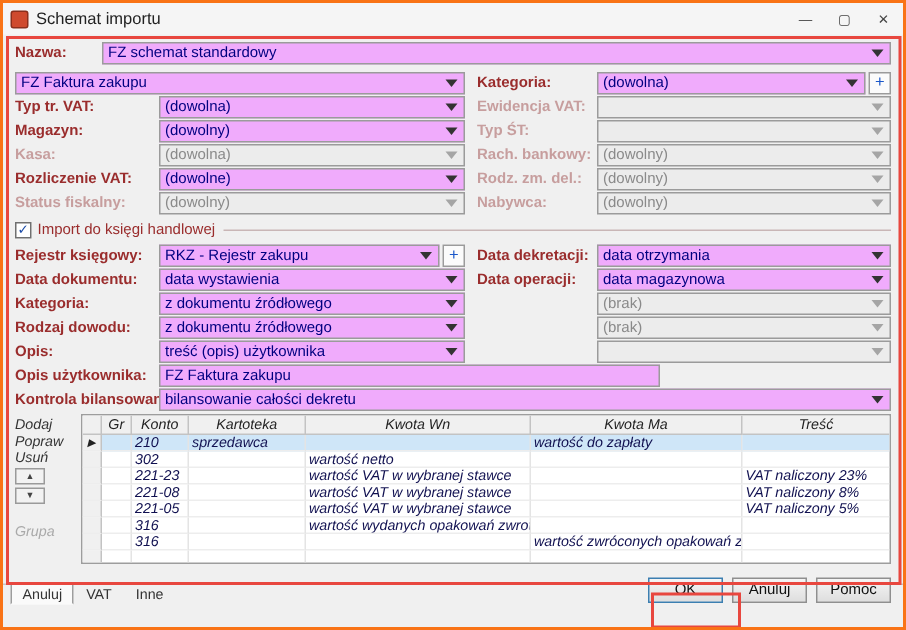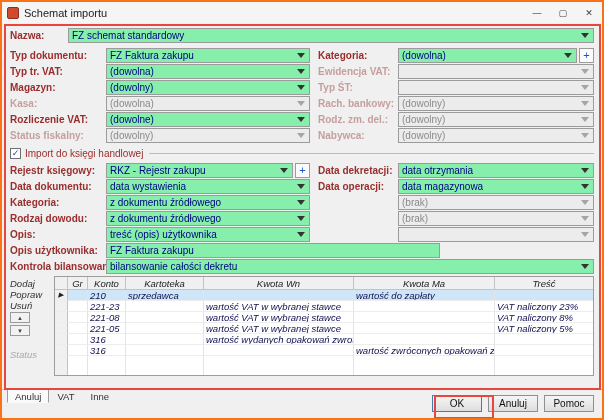--- a/index.html
+++ b/index.html
@@ -17,21 +17,21 @@
   .content { position:relative; height:366px; padding:4px 8px 0 8px; overflow:hidden; }
 
   .row { display:flex; align-items:center; }
   .name-row { height:17px; margin-bottom:3px; }
   .lbl { font-size:10px; font-weight:bold; color:#9a2d2d; white-space:nowrap; }
   .lbl.dis { color:#c79e9e; }
   .lbl-name { width:58px; }
   .flabel { width:96px; }
   .flabel-r { width:80px; }
 
-  .combo, .tbox { height:15px; background:#86efac; border:1px solid #9b9b9b; display:flex; align-items:center; font-size:10px; color:#000080; padding-left:3px; overflow:hidden; white-space:nowrap; }
+  .combo, .tbox { height:15px; background:#f0abfc; border:1px solid #9b9b9b; display:flex; align-items:center; font-size:10px; color:#000080; padding-left:3px; overflow:hidden; white-space:nowrap; }
   .combo { flex:1; }
   .combo .arr { margin-left:auto; flex:0 0 auto; width:0; height:0; border-left:4px solid transparent; border-right:4px solid transparent; border-top:5px solid #333; margin-right:4px; }
   .combo.dis { background:#ececec; color:#8a8a8a; }
   .combo.dis .arr { border-top-color:#a5a5a5; }
   .plus-btn { width:15px; height:15px; margin-left:2px; border:1px solid #9b9b9b; background:#fbfbfb; color:#1a57c9; font-size:11px; line-height:12px; text-align:center; flex:0 0 auto; }
 
   .sec-hdr { display:flex; align-items:center; height:12px; margin:1px 0 3px 0; }
   .sec-hdr .t { font-size:10px; color:#9a2d2d; margin-right:6px; white-space:nowrap; }
   .sec-hdr .line { flex:1; border-top:1px solid #c9b6b6; height:0; }
   .cb-hdr { height:14px; margin:3px 0 2px 0; }
@@ -66,21 +66,21 @@
   .c4 { width:150px; flex:0 0 auto; }
   .c5 { width:141px; flex:0 0 auto; }
   .c6 { flex:1; border-right:none;text-align:center; }
   .tr.sel .td:not(.c0) { background:#cfe6f8; }
 
   
   .bottom-bar { position:relative; height:33px; border-top:1px solid #c6c6c6; background:#f0f0f0; }
   .tabs { position:absolute; left:5px; top:-1px; display:flex; }
   .tab { height:14px; padding:0 7px; font-size:9.5px; color:#333; display:flex; align-items:center; border:1px solid transparent; }
   .tab.active { background:#fafafa; border:1px solid #9d9d9d; border-bottom-color:#fafafa; }
-  .btns { position:absolute; right:8px; bottom:10px; display:flex; gap:6px; }
+  .btns { position:absolute; right:8px; bottom:20px; display:flex; gap:6px; }
   .btn { min-width:50px; height:17px; padding:0 8px; background:linear-gradient(#f5f5f5,#dedede); border:1px solid #8f8f8f; font-size:10px; color:#111; display:flex; align-items:center; justify-content:center; }
   .btn.default { border-color:#3c7fb1; }
 
   
   .ann { position:absolute; border:2px solid #e8473f; pointer-events:none; z-index:50; }
   .ann-content { left:2px; top:22px; width:597px; height:366px; }
   .ann-ok { left:432px; top:393px; width:60px; height:24px; }
 </style>
 </head>
 <body>
@@ -109,21 +109,20 @@
       <span class="lbl lbl-name">Nazwa:</span>
       <div class="combo">
         <span>FZ schemat standardowy</span>
         <span class="arr"></span>
       </div>
     </div>
 
 
     <div class="two-col">
       <div class="col-left">
-        <span class="lbl flabel">Typ dokumentu:</span>
         <div class="combo">
           <span>FZ Faktura zakupu</span>
           <span class="arr"></span>
         </div>
       </div>
       <div class="col-right">
         <span class="lbl flabel-r">Kategoria:</span>
         <div class="combo">
           <span>(dowolna)</span>
           <span class="arr"></span>
@@ -330,21 +329,21 @@
       <div class="side-col">
         <div class="side-btn">Dodaj</div>
         <div class="side-btn">Popraw</div>
         <div class="side-btn">Usuń</div>
         <div class="mini-btn">
             <span>▲</span>
           </div>
         <div class="mini-btn">
             <span>▼</span>
           </div>
-        <div class="side-btn grp dis">Status</div>
+        <div class="side-btn grp dis">Grupa</div>
       </div>
 
       <div class="grid-table">
         <div class="thead">
           <div class="th c0"></div>
           <div class="th c1">Gr</div>
           <div class="th c2">Konto</div>
           <div class="th c3">Kartoteka</div>
           <div class="th c4">Kwota Wn</div>
           <div class="th c5">Kwota Ma</div>
@@ -354,20 +353,29 @@
         <div class="tr sel">
           <div class="td c0">▶</div>
           <div class="td c1"></div>
           <div class="td c2">210</div>
           <div class="td c3">sprzedawca</div>
           <div class="td c4"></div>
           <div class="td c5">wartość do zapłaty</div>
           <div class="td c6"></div>
         </div>
 
+        <div class="tr">
+          <div class="td c0"></div>
+          <div class="td c1"></div>
+          <div class="td c2">302</div>
+          <div class="td c3"></div>
+          <div class="td c4">wartość netto</div>
+          <div class="td c5"></div>
+          <div class="td c6"></div>
+        </div>
 
         <div class="tr">
           <div class="td c0"></div>
           <div class="td c1"></div>
           <div class="td c2">221-23</div>
           <div class="td c3"></div>
           <div class="td c4">wartość VAT w wybranej stawce</div>
           <div class="td c5"></div>
           <div class="td c6">VAT naliczony 23%</div>
         </div>

